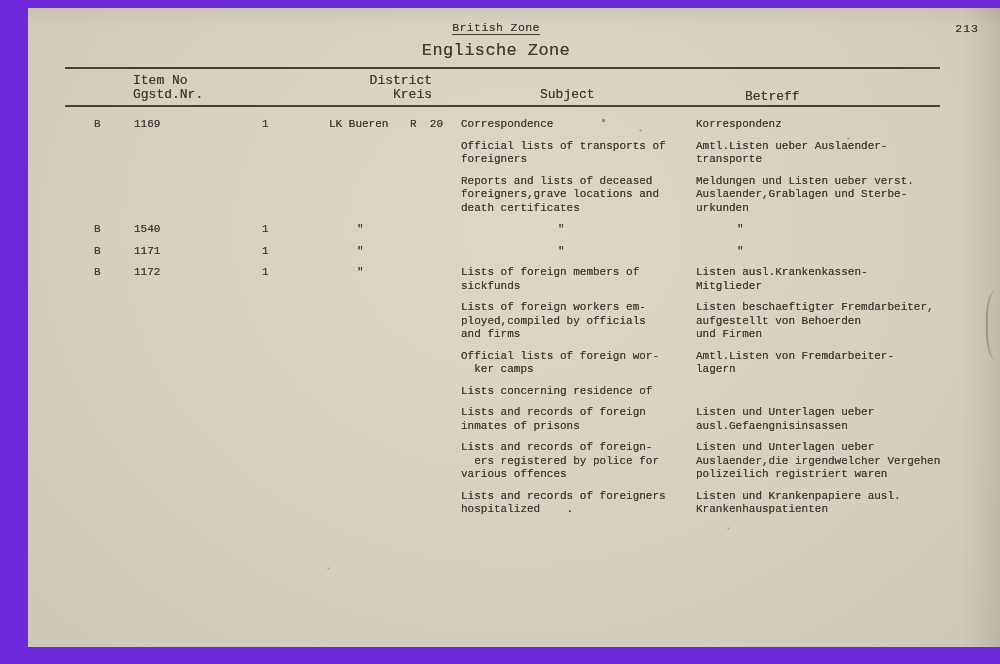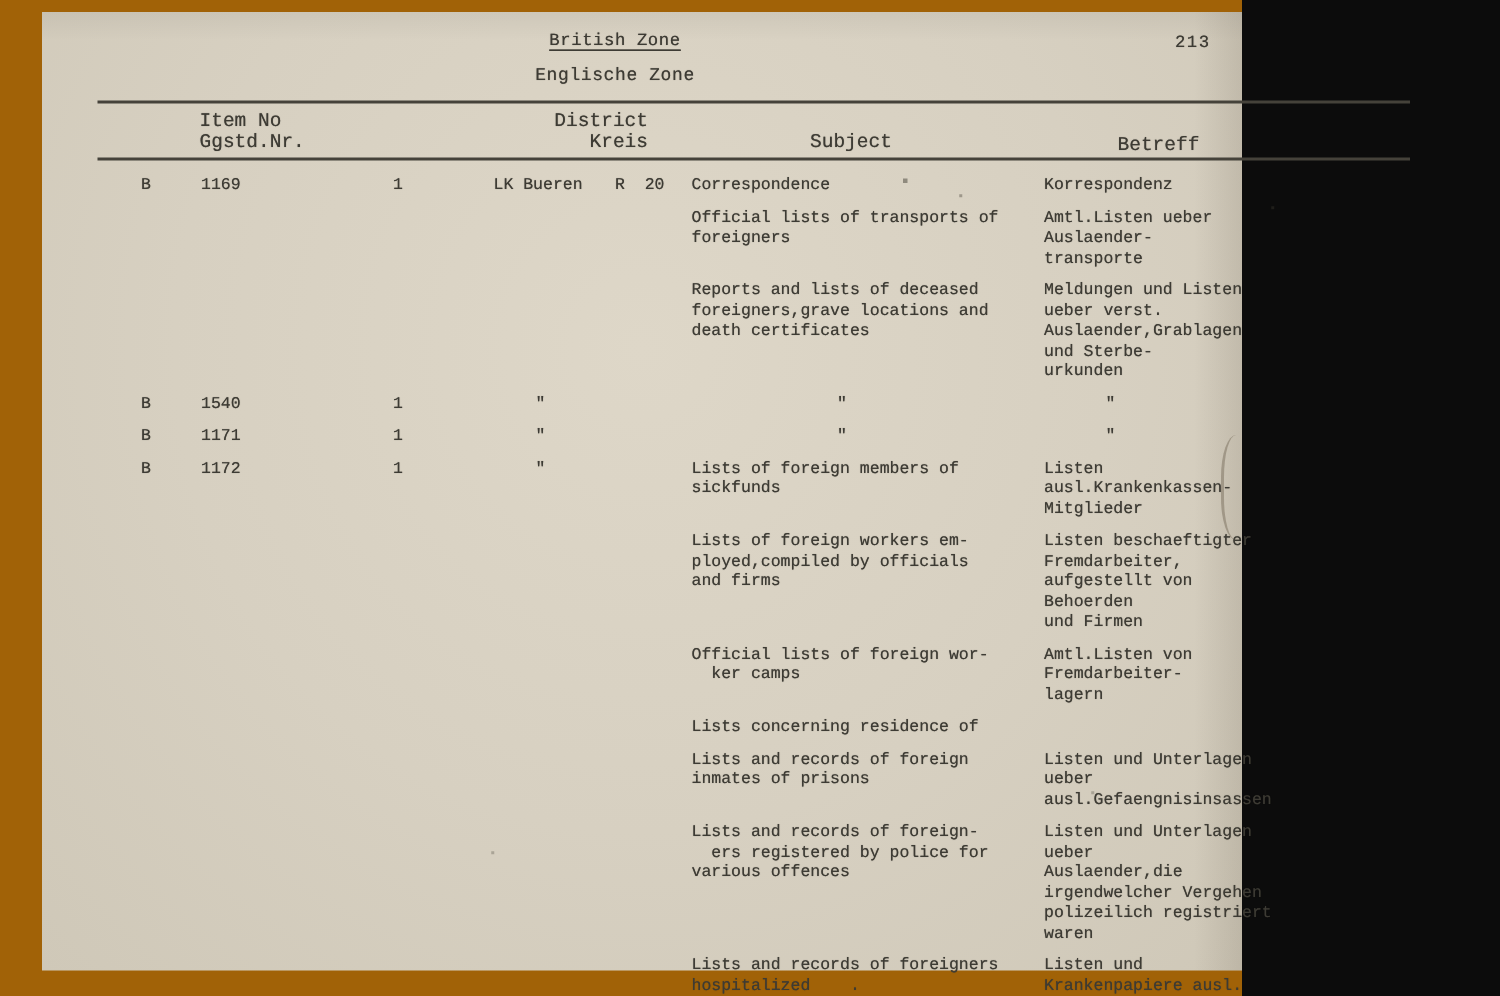--- a/index.html
+++ b/index.html
@@ -6,23 +6,23 @@
     margin: 0;
     padding: 0;
     background: #0c0c0c;
     width: 1000px;
     height: 664px;
     overflow: hidden;
     font-family: "Liberation Mono", "DejaVu Sans Mono", monospace;
   }
   .scan {
     position: relative;
-    width: 828px;
+    width: 1000px;
     height: 664px;
-    background: #a16207;
+    background: #6d28d9;
   }
   .paper {
     position: absolute;
     left: 28px;
     top: 8px;
     right: 0;
     bottom: 17px;
     background:
       linear-gradient(to right, rgba(0,0,0,0) 96%, rgba(60,50,35,0.12) 100%),
       linear-gradient(to bottom, rgba(0,0,0,0.05) 0%, rgba(0,0,0,0) 3%),
@@ -60,21 +60,21 @@
     transform: translateX(-18px);
   }
   .title-en {
     font-size: 11.5px;
     line-height: 14px;
     text-decoration: underline;
     text-underline-offset: 3px;
     letter-spacing: 0.4px;
   }
   .title-de {
-    font-size: 12px;
+    font-size: 17px;
     line-height: 13px;
     margin-top: 9px;
     letter-spacing: 0.4px;
   }
   .page-number {
     position: absolute;
     top: 14px;
     right: 21px;
     font-size: 11.5px;
     letter-spacing: 1px;

